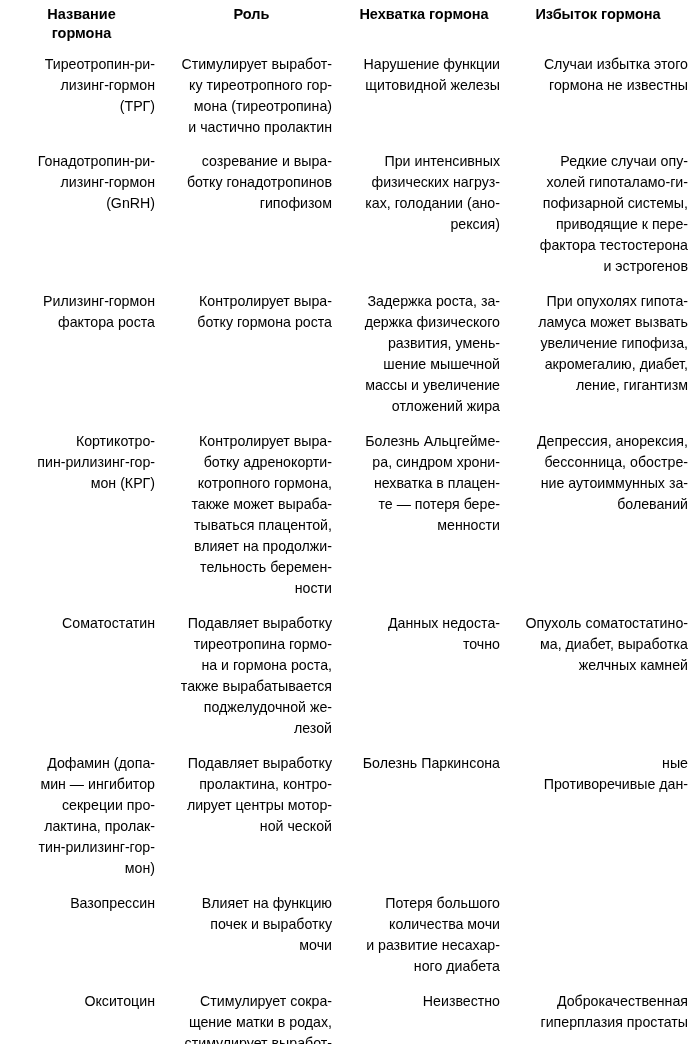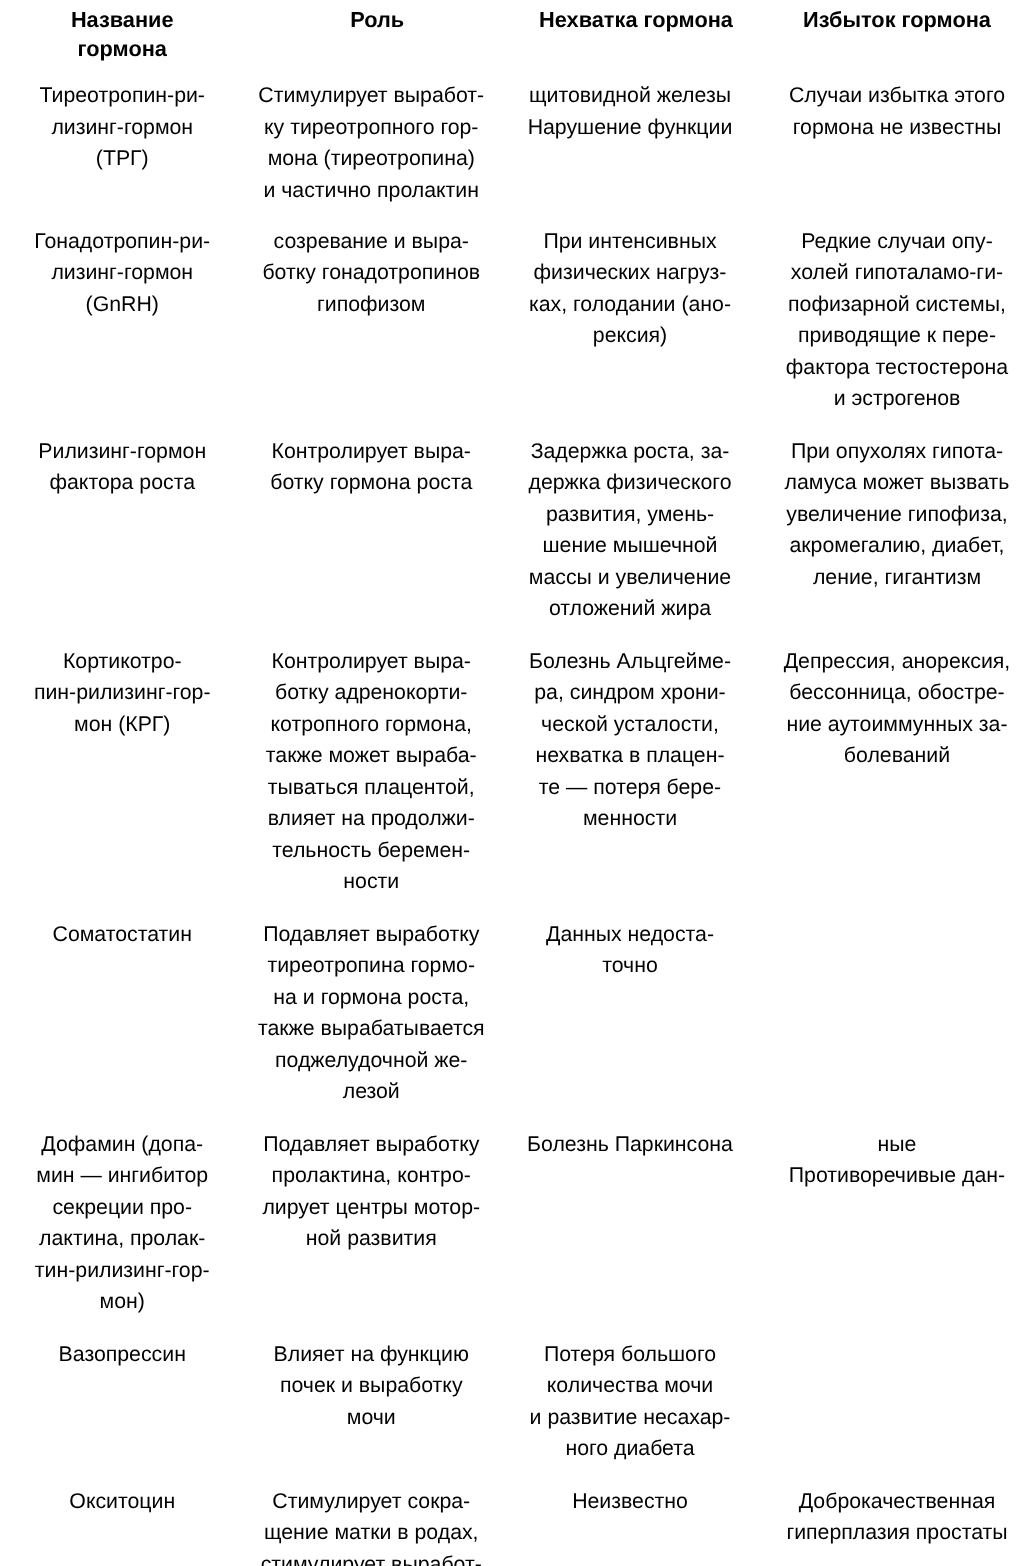--- a/index.html
+++ b/index.html
@@ -52,21 +52,21 @@
   
   .tbody { width: 688px; }
   .tr {
     display: flex;
     width: 688px;
     box-sizing: border-box;
   }
   .td {
     font-size: 14.2px;
     line-height: 21px;
-    text-align: center;
+    text-align: right;
     box-sizing: border-box;
     vertical-align: top;
   }
   .td .ln {
     display: block;
     white-space: pre;
   }
 
   .gap-row-1 { height: 13px; }
   .gap { height: 14px; }
@@ -102,22 +102,22 @@
           <span class="ln">лизинг-гормон</span>
           <span class="ln">(ТРГ)</span>
         </div>
         <div class="td c2">
           <span class="ln">Стимулирует выработ-</span>
           <span class="ln">ку тиреотропного гор-</span>
           <span class="ln">мона (тиреотропина)</span>
           <span class="ln">и частично пролактин</span>
         </div>
         <div class="td c3">
+          <span class="ln">Нарушение функции</span>
           <span class="ln">щитовидной железы</span>
-          <span class="ln">Нарушение функции</span>
         </div>
         <div class="td c4">
           <span class="ln">Случаи избытка этого</span>
           <span class="ln">гормона не известны</span>
         </div>
       </div>
       <div class="gap-row-1"></div>
       <div class="tr">
         <div class="td c1">
           <span class="ln">Гонадотропин-ри-</span>
@@ -183,21 +183,20 @@
           <span class="ln">котропного гормона,</span>
           <span class="ln">также может выраба-</span>
           <span class="ln">тываться плацентой,</span>
           <span class="ln">влияет на продолжи-</span>
           <span class="ln">тельность беремен-</span>
           <span class="ln">ности</span>
         </div>
         <div class="td c3">
           <span class="ln">Болезнь Альцгейме-</span>
           <span class="ln">ра, синдром хрони-</span>
-          <span class="ln">ческой усталости,</span>
           <span class="ln">нехватка в плацен-</span>
           <span class="ln">те — потеря бере-</span>
           <span class="ln">менности</span>
         </div>
         <div class="td c4">
           <span class="ln">Депрессия, анорексия,</span>
           <span class="ln">бессонница, обостре-</span>
           <span class="ln">ние аутоиммунных за-</span>
           <span class="ln">болеваний</span>
         </div>
@@ -212,36 +211,41 @@
           <span class="ln">тиреотропина гормо-</span>
           <span class="ln">на и гормона роста,</span>
           <span class="ln">также вырабатывается</span>
           <span class="ln">поджелудочной же-</span>
           <span class="ln">лезой</span>
         </div>
         <div class="td c3">
           <span class="ln">Данных недоста-</span>
           <span class="ln">точно</span>
         </div>
+        <div class="td c4">
+          <span class="ln">Опухоль соматостатино-</span>
+          <span class="ln">ма, диабет, выработка</span>
+          <span class="ln">желчных камней</span>
+        </div>
       </div>
       <div class="gap"></div>
       <div class="tr">
         <div class="td c1">
           <span class="ln">Дофамин (допа-</span>
           <span class="ln">мин — ингибитор</span>
           <span class="ln">секреции про-</span>
           <span class="ln">лактина, пролак-</span>
           <span class="ln">тин-рилизинг-гор-</span>
           <span class="ln">мон)</span>
         </div>
         <div class="td c2">
           <span class="ln">Подавляет выработку</span>
           <span class="ln">пролактина, контро-</span>
           <span class="ln">лирует центры мотор-</span>
-          <span class="ln">ной развития</span>
+          <span class="ln">ной ческой</span>
         </div>
         <div class="td c3">
           <span class="ln">Болезнь Паркинсона</span>
         </div>
         <div class="td c4">
           <span class="ln">ные</span>
           <span class="ln">Противоречивые дан-</span>
         </div>
       </div>
       <div class="gap"></div>

